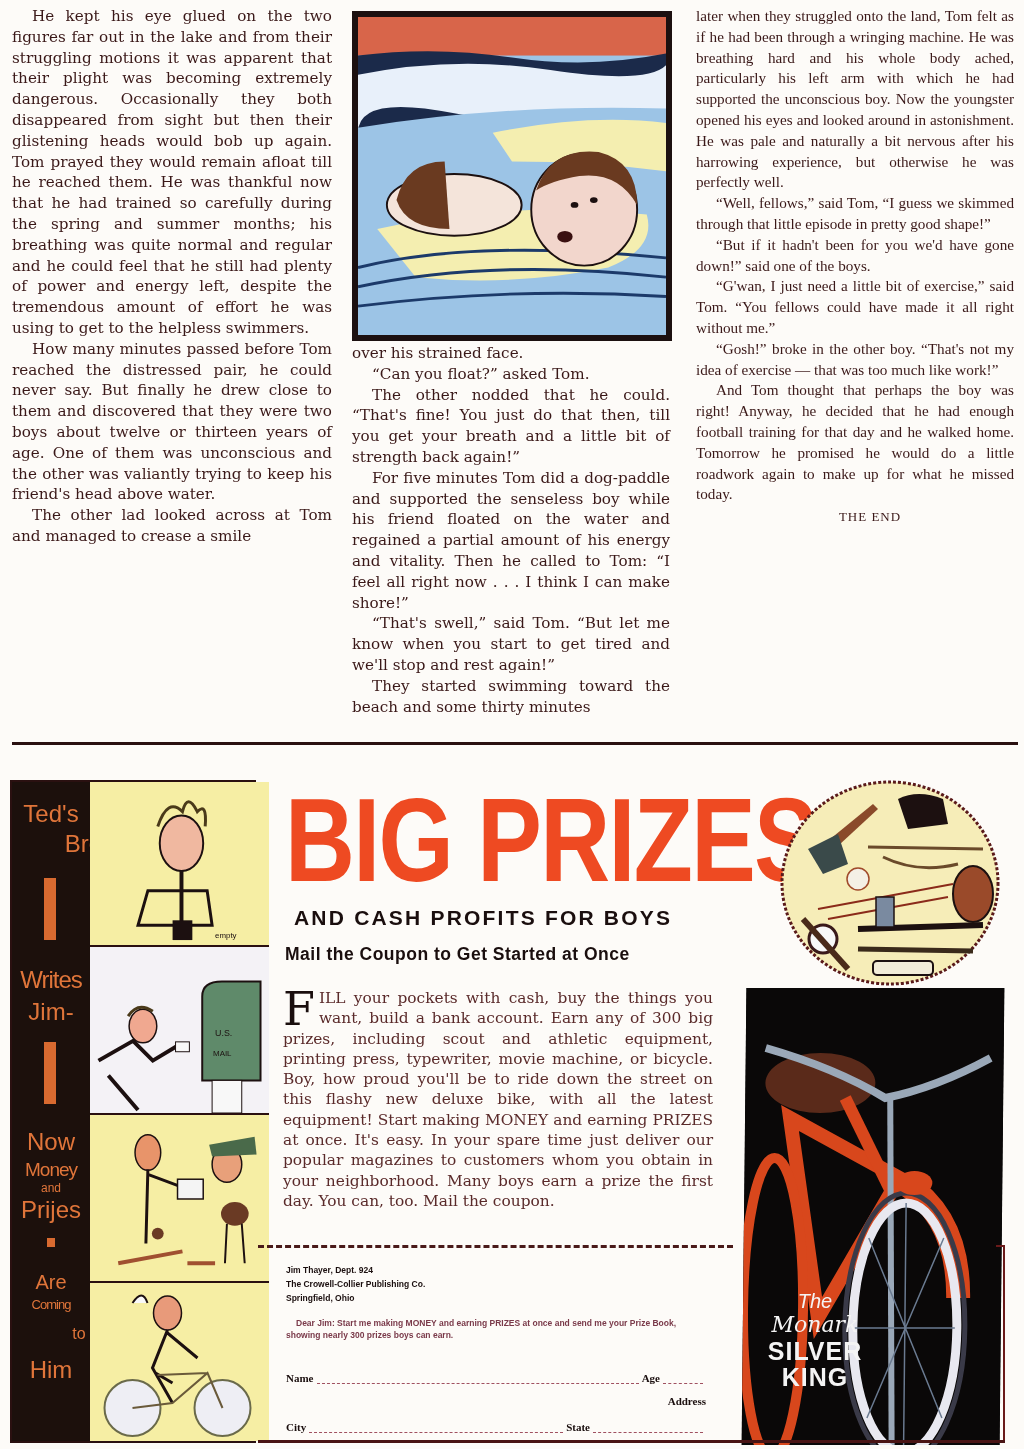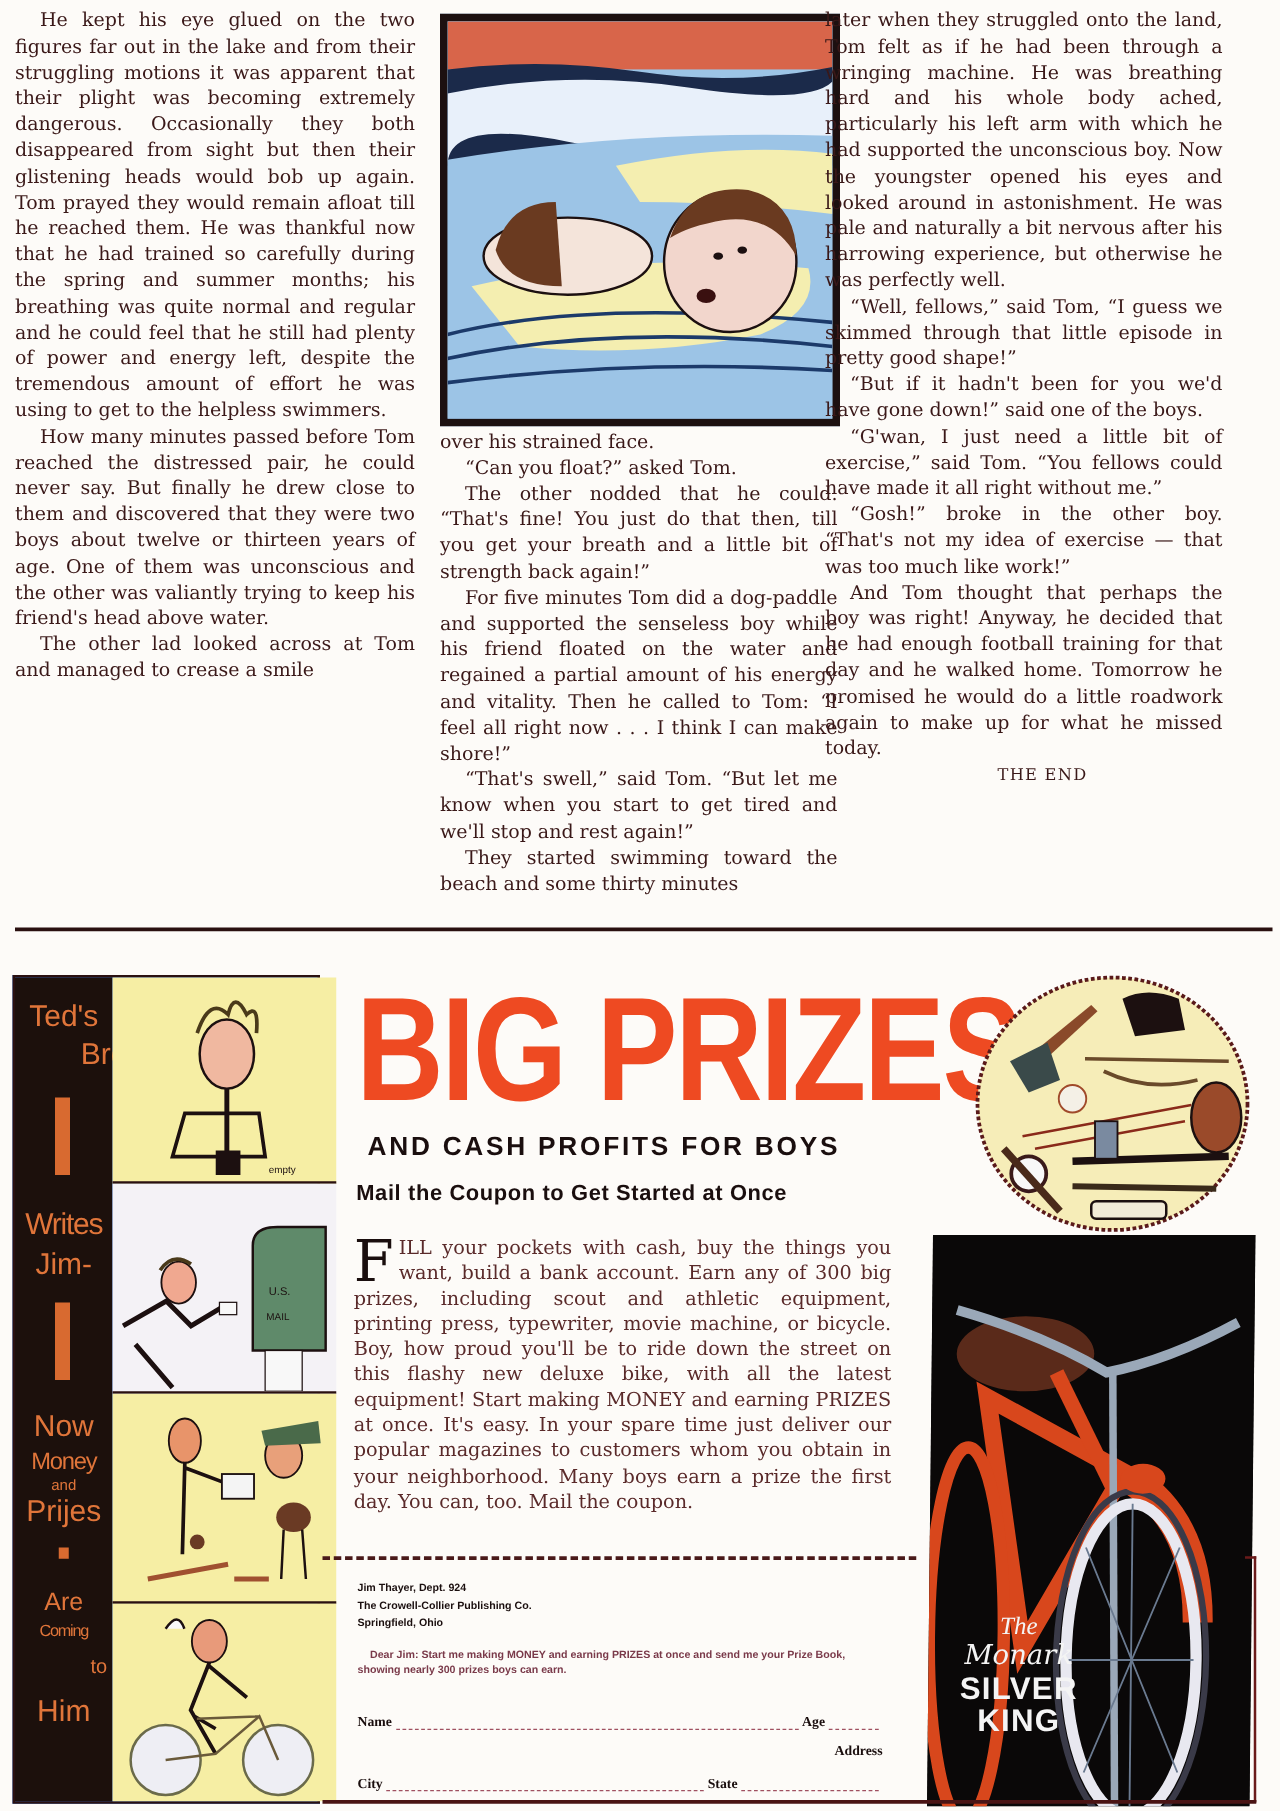--- a/index.html
+++ b/index.html
@@ -5,21 +5,21 @@
   * { box-sizing: border-box; margin: 0; padding: 0; }
   html, body { width: 1024px; height: 1449px; background: #fdfbf8; overflow: hidden; }
   body { position: relative; font-family: "DejaVu Serif", "Liberation Serif", serif; color: #2a1414; }
 
   
   .col { position: absolute; top: 6px; font-size: 15.2px; line-height: 20.8px; text-align: justify; color: #3a1818; }
   .col p { text-indent: 20px; }
   .col p.noindent { text-indent: 0; }
   #col1 { left: 12px; width: 320px; }
   #col2 { left: 352px; top: 343px; width: 318px; }
-  #col3 { left: 660px; width: 318px; }
+  #col3 { left: 696px; width: 318px; font-family: Liberation Serif, serif; }
   .the-end { text-align: center; font-size: 13px; letter-spacing: 1px; margin-top: 2px; padding-left: 30px; }
 
   
   #illus { position: absolute; left: 352px; top: 11px; width: 320px; height: 330px; border: 6px solid #1c1010; overflow: hidden; background: #9cc4e6; }
   #illus svg { display: block; width: 100%; height: 100%; }
 
   
   #divider { position: absolute; left: 12px; top: 742px; width: 1006px; height: 3px; background: #2a1010; }
 
   
@@ -49,21 +49,21 @@
   .coupon-field .lbl2 { font-size: 11px; }
 
   
   #prize-circle { position: absolute; left: 778px; top: 779px; width: 224px; height: 208px; }
   #prize-circle svg { width: 100%; height: 100%; }
 
   
   #bike { position: absolute; left: 744px; top: 988px; width: 258px; height: 457px; background: #0a0808; transform: skewX(-0.6deg); overflow: hidden; }
   #bike svg { width: 100%; height: 100%; display: block; }
   #bike-caption { position: absolute; left: 760px; top: 1290px; width: 110px; text-align: center; color: #f4f4f4; }
-  #bike-the { font-family: Liberation Serif, serif; font-style: italic; font-size: 20px; line-height: 22px; }
+  #bike-the { font-family: Liberation Sans, sans-serif; font-style: italic; font-size: 20px; line-height: 22px; }
   #bike-monark { font-family: "DejaVu Serif", serif; font-style: italic; font-size: 22px; line-height: 26px; }
   #bike-silver, #bike-king { font-family: "Liberation Sans", sans-serif; font-weight: 700; font-size: 25px; line-height: 26px; letter-spacing: 1px; }
 </style>
 </head>
 <body>
 
 <div id="col1" class="col">
     <p>He kept his eye glued on the two figures far out in the lake and from their struggling motions it was apparent that their plight was becoming extremely dangerous. Occasionally they both disappeared from sight but then their glistening heads would bob up again. Tom prayed they would remain afloat till he reached them. He was thankful now that he had trained so carefully during the spring and summer months; his breathing was quite normal and regular and he could feel that he still had plenty of power and energy left, despite the tremendous amount of effort he was using to get to the helpless swimmers.</p>
     <p>How many minutes passed before Tom reached the distressed pair, he could never say. But finally he drew close to them and discovered that they were two boys about twelve or thirteen years of age. One of them was unconscious and the other was valiantly trying to keep his friend's head above water.</p>
     <p>The other lad looked across at Tom and managed to crease a smile</p>

